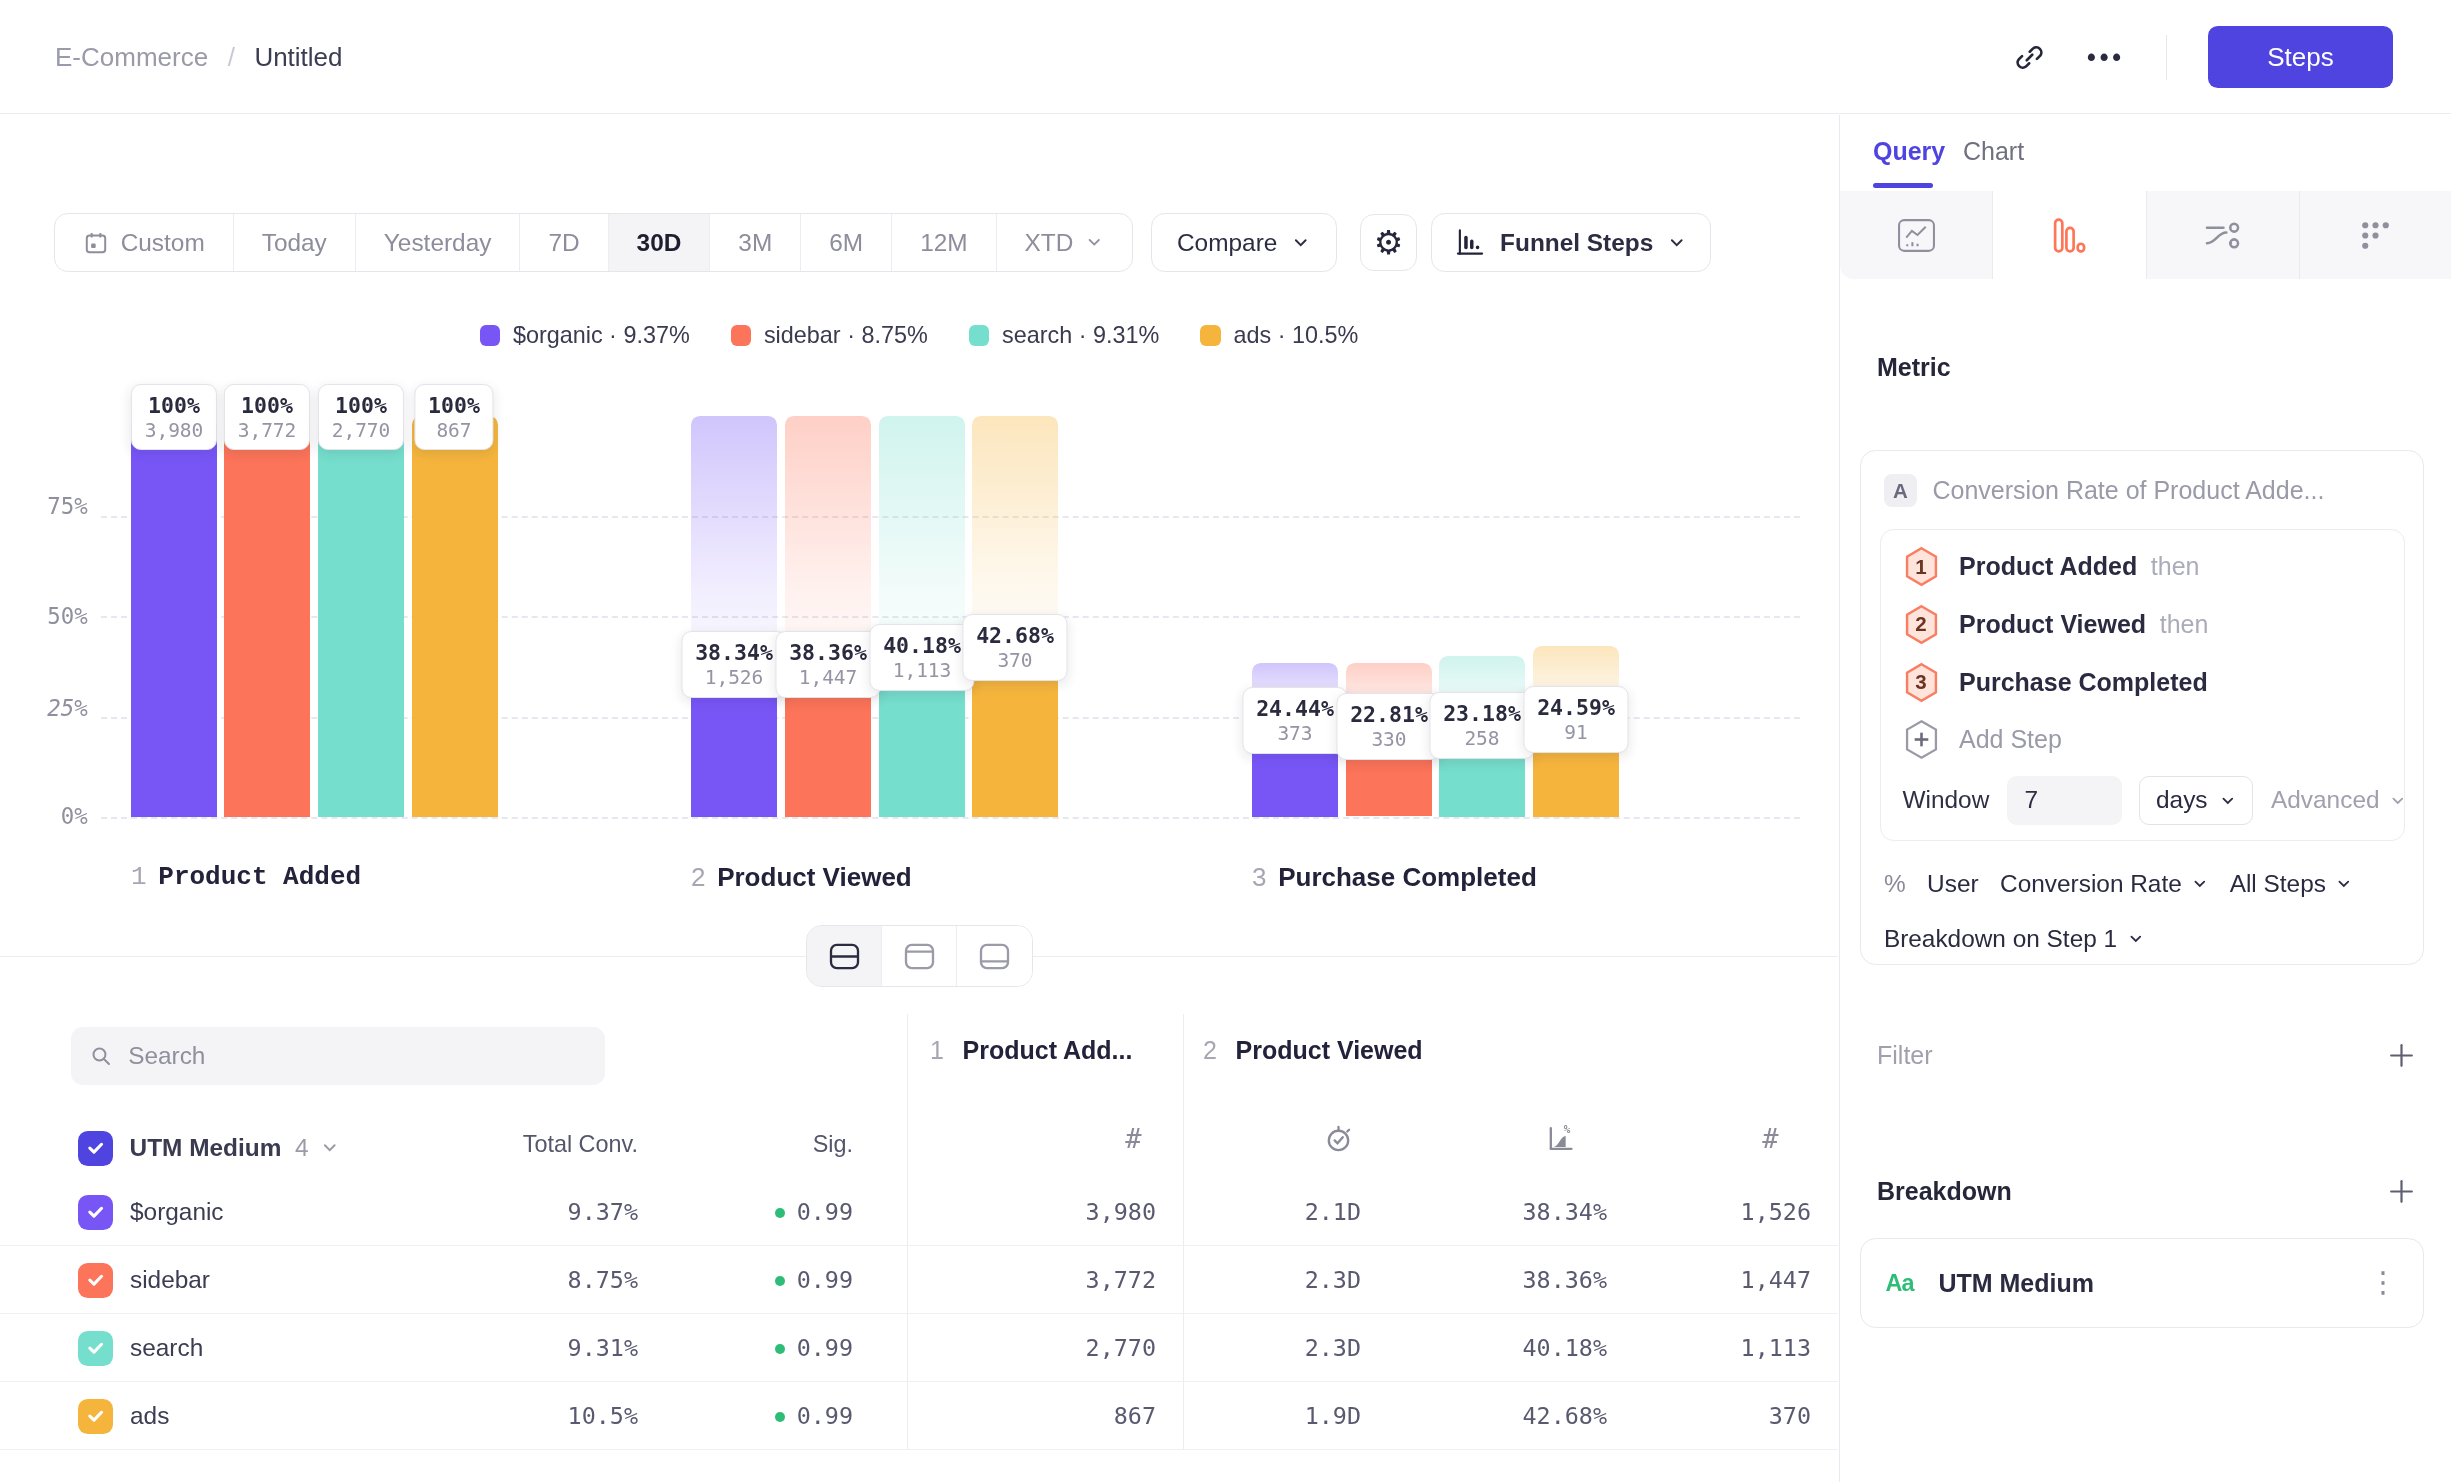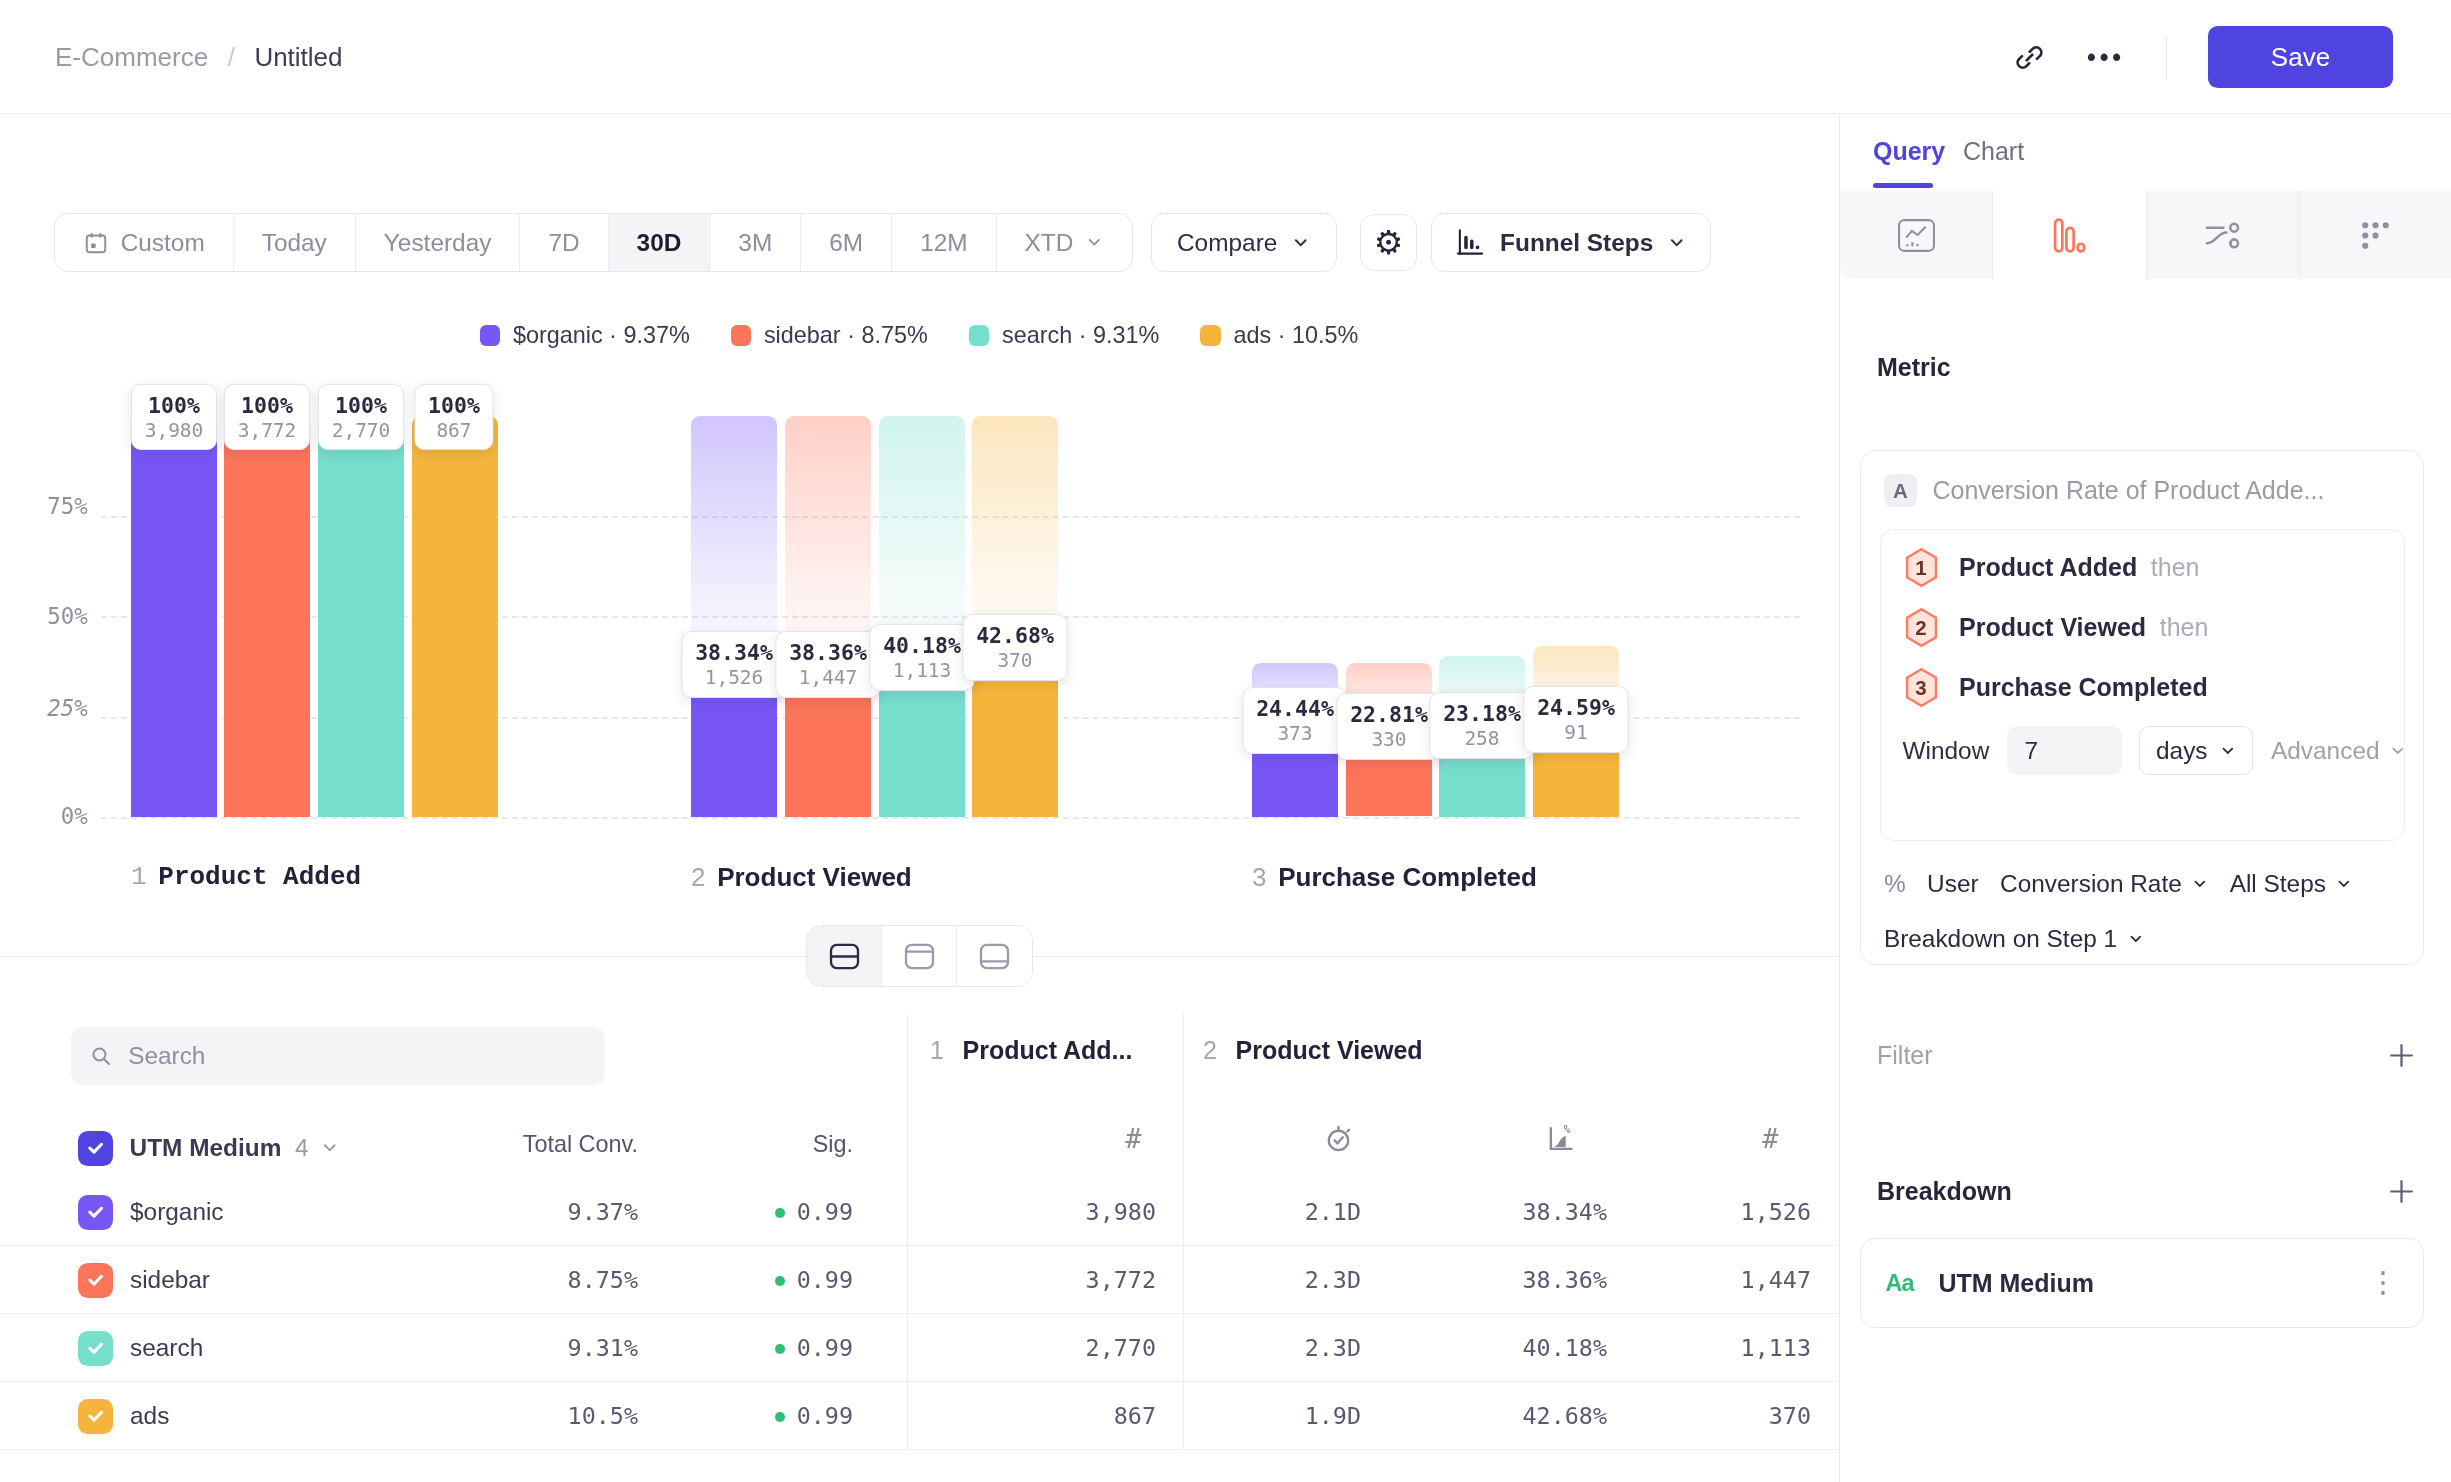--- a/index.html
+++ b/index.html
@@ -149,21 +149,21 @@
       <svg width="33" height="33" viewBox="0 0 24 24" fill="none" stroke="#26263a" stroke-width="1.9" stroke-linecap="round">
           <path d="M10 14 L14 10"></path>
           <path d="M12.2 7.8 l2.4-2.4 a3.7 3.7 0 0 1 5.2 5.2 L17.4 13"></path>
           <path d="M11.8 16.2 l-2.4 2.4 a3.7 3.7 0 0 1 -5.2 -5.2 L6.6 11"></path>
         </svg>
     </button>
     <button class="icon-btn">
       <span class="more-dots">•••</span>
     </button>
     <div class="vdiv"></div>
-    <button id="save-btn" style="background: rgb(79, 68, 224);">Save</button>
+    <button id="save-btn" style="background: rgb(79, 68, 224);">Steps</button>
   </div>
 </div>
 
 <div id="ranges">
     <div class="seg-cell">
       <svg width="26" height="26" viewBox="0 0 24 24" fill="none" stroke="#8d8d9c" stroke-width="1.8">
         <rect x="3.5" y="5" width="17" height="15.5" rx="2.5"></rect>
         <line x1="8" y1="2.8" x2="8" y2="7"></line>
         <line x1="16" y1="2.8" x2="16" y2="7"></line>
         <rect x="7.5" y="12.5" width="4.2" height="4.2" rx="1" fill="#8d8d9c" stroke="none"></rect>
@@ -534,20 +534,30 @@
       </div>
       <div class="step-row">
         <div class="hexwrap">
           <svg width="37" height="41" viewBox="0 0 24 27">
               <polygon points="12,1.5 21.5,7 21.5,20 12,25.5 2.5,20 2.5,7" fill="#FFE4DC" stroke="#F97E63" stroke-width="1.6"></polygon>
             </svg>
           <span>3</span>
         </div>
         <span class="sstep-name">Purchase Completed</span>
       </div>
+      <div class="step-row">
+        <div class="hexwrap">
+          <svg width="37" height="41" viewBox="0 0 24 27">
+              <polygon points="12,1.5 21.5,7 21.5,20 12,25.5 2.5,20 2.5,7" fill="#fff" stroke="#9a9aa6" stroke-width="1.5"></polygon>
+              <line x1="12" y1="9" x2="12" y2="18" stroke="#6b6b7c" stroke-width="1.7"></line>
+              <line x1="7.5" y1="13.5" x2="16.5" y2="13.5" stroke="#6b6b7c" stroke-width="1.7"></line>
+            </svg>
+        </div>
+        <span class="addstep-label">Add Step</span>
+      </div>
       <div id="window-row">
         <span id="window-label">Window</span>
         <input id="window-input" type="text" value="7" style="">
         <div id="window-unit">
           <span>days</span>
           <svg class="chev" width="17.6" height="17.6" viewBox="0 0 20 20" fill="none" stroke="#2a2a40" stroke-width="2" stroke-linecap="round">
               <polyline points="5,7.5 10,12.5 15,7.5"></polyline>
             </svg>
         </div>
         <div id="window-advanced">

